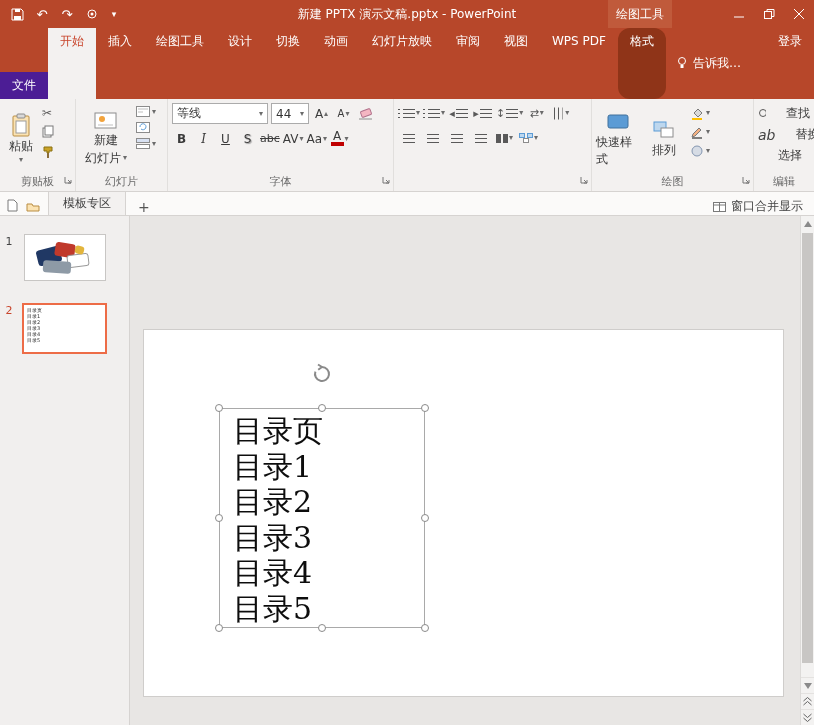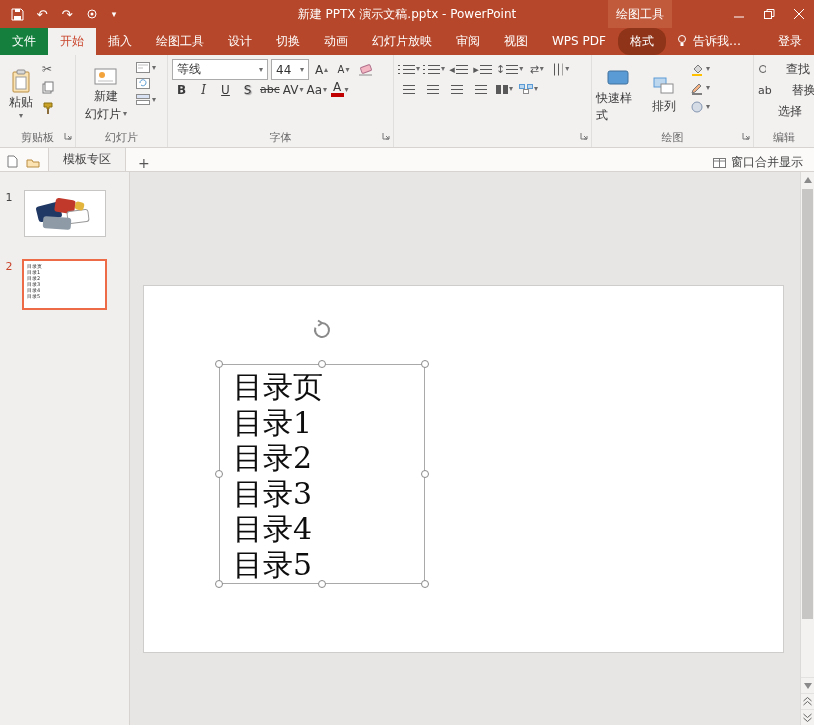--- a/index.html
+++ b/index.html
@@ -13,21 +13,21 @@
   .qicon{width:16px;height:16px;display:flex;align-items:center;justify-content:center;font-size:13px;color:#fff;}
   .qicon.small{font-size:9px;width:10px;}
   .win-title{position:absolute;left:0;right:0;top:0;height:28px;line-height:28px;text-align:center;font-size:12px;color:#fff;pointer-events:none;}
   .ctx-label{position:absolute;left:608px;width:64px;top:0;height:28px;line-height:28px;text-align:center;font-size:12px;background:#C05A3B;z-index:2;}
   .winctl{margin-left:auto;display:flex;z-index:2;}
   .wbtn{width:30px;height:28px;display:flex;align-items:center;justify-content:center;}
 
   
   .tabsrow{flex:0 0 27px;background:#B7472A;display:flex;color:#fff;font-size:12px;align-items:stretch;}
   .tab{padding:0 12px;line-height:27px;white-space:nowrap;}
-  .tab.file{background:#15803d;}
+  .tab.file{background:#4c1d95;margin-top:44px;}
   .tab.active{background:#F3F1F0;color:#C8442B;}
   .tab.ctxtab{background:#8F3418;border-radius:12px;}
   .tellme{display:flex;align-items:center;gap:5px;padding:0 10px;}
   .signin{margin-left:auto;}
 
   
   .ribbon{flex:0 0 93px;background:#F3F1F0;border-bottom:1px solid #D6D3D1;display:flex;}
   .rgroup{display:flex;flex-direction:column;border-right:1px solid #E1DFDD;position:relative;flex:0 0 auto;}
   .gcontent{flex:1;padding:4px 4px 0 4px;display:flex;gap:2px;}
   .glabel{height:17px;font-size:11px;color:#696969;text-align:center;line-height:15px;}
@@ -36,42 +36,42 @@
   .minicol{display:flex;flex-direction:column;justify-content:flex-start;gap:5px;padding:3px 2px;}
   .minirow{display:flex;align-items:center;gap:2px;}
   .dd{font-size:8px;color:#6b6b6b;line-height:1;}
   .g-clip{width:76px;}
   .g-slides{width:92px;}
   .g-font{width:226px;}
   .g-para{width:198px;}
   .g-draw{width:162px;}
   .g-edit{width:60px;overflow:hidden;border-right:none;}
 
-  .fontcol{display:flex;flex-direction:column;width:100%;}
+  .fontcol{display:flex;flex-direction:column;gap:5px;width:100%;}
   .frow{display:flex;align-items:center;gap:3px;}
   .combo{display:flex;align-items:center;justify-content:space-between;background:#fff;border:1px solid #ABABAB;height:21px;padding:0 4px;font-size:12px;color:#333;}
   .combo.name{width:96px;}
   .combo.size{width:38px;}
   .fbtn{min-width:19px;height:19px;display:flex;align-items:center;justify-content:center;font-size:12px;color:#3b3b3b;gap:1px;}
   .b-bold{font-weight:bold;}
   .b-italic{font-style:italic;font-family:"DejaVu Serif",serif;}
   .b-under{text-decoration:underline;}
   .b-shadow{text-shadow:1px 1px 1px #9a9a9a;}
   .b-strike{text-decoration:line-through;font-size:11px;}
   .b-color{display:flex;flex-direction:column;align-items:center;line-height:11px;}
   .b-color .bar{width:13px;height:4px;background:#C00000;}
 
   .sbtn{min-width:21px;height:20px;display:flex;align-items:center;justify-content:center;gap:1px;color:#595959;font-size:11px;}
   .lns{display:inline-block;width:12px;height:9px;background:repeating-linear-gradient(to bottom,#595959 0 1px,transparent 1px 4px);}
   .dotcol{display:inline-block;width:2px;height:9px;margin-right:2px;background:repeating-linear-gradient(to bottom,#595959 0 1px,transparent 1px 4px);}
   .cols2{display:inline-block;width:12px;height:9px;border-left:5px solid #595959;border-right:5px solid #595959;}
 
   .dbtn{width:44px;display:flex;flex-direction:column;align-items:center;justify-content:center;gap:2px;font-size:12px;color:#3b3b3b;padding-top:2px;}
   .erow{display:flex;align-items:center;gap:20px;height:21px;font-size:12px;color:#3b3b3b;white-space:nowrap;}
-  .abglyph{font-size:11px;color:#444;}
+  .abglyph{font-size:14px;font-style:italic;color:#444;}
 
   
   .template-bar{flex:0 0 24px;background:#FBFAF9;border-bottom:1px solid #D6D3D1;display:flex;align-items:flex-end;padding:0 7px;gap:8px;font-size:12px;color:#444;}
   .tbtab{border-left:1px solid #D6D3D1;border-right:1px solid #D6D3D1;padding:0 14px;height:100%;display:flex;align-items:center;background:#F3F1F0;}
   .tbadd{font-size:14px;padding:0 4px;color:#555;}
   .tbmerge{margin-left:auto;display:flex;align-items:center;gap:5px;padding-right:4px;}
 
   
   .main{flex:1;display:flex;min-height:0;}
   .thumbs{flex:0 0 130px;background:#F1EFEE;border-right:1px solid #D6D3D1;padding-top:18px;}

